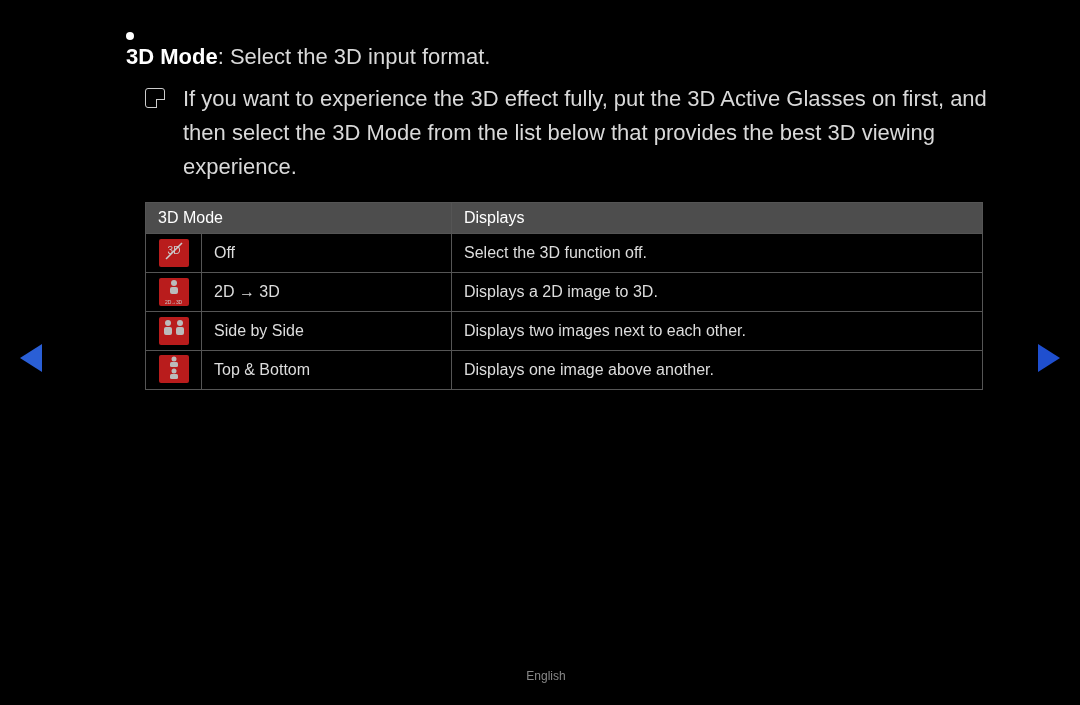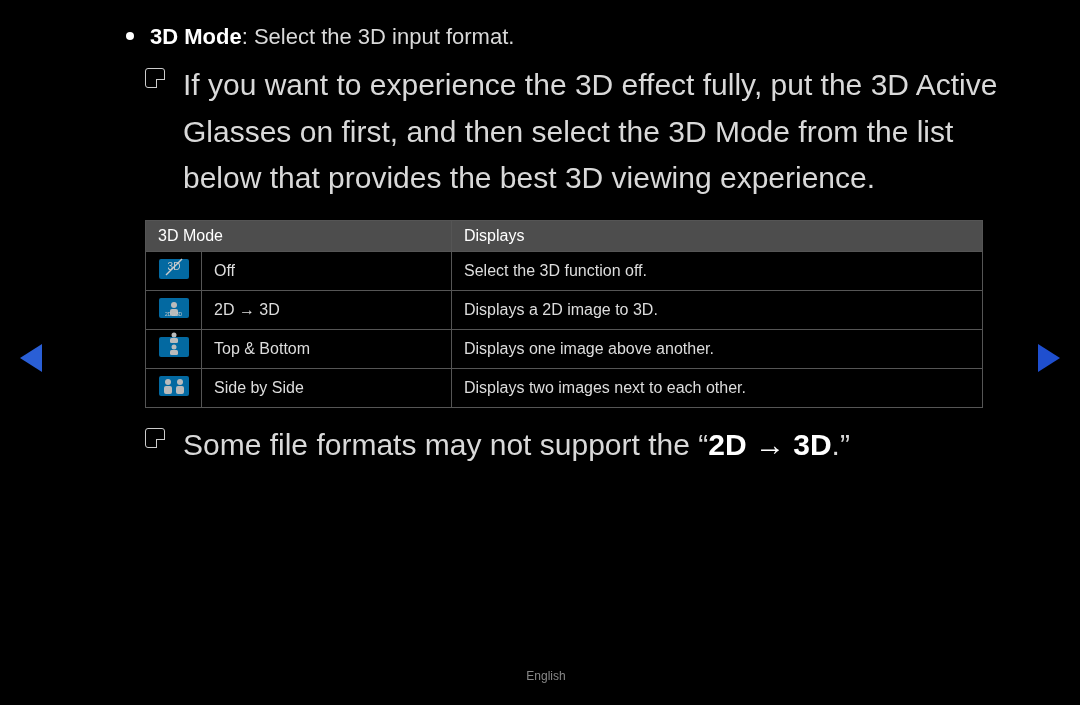--- a/index.html
+++ b/index.html
@@ -19,39 +19,40 @@
     top: 20px;
     width: 910px;
   }
   .bullet-line {
     display: flex;
     align-items: flex-start;
     font-size: 22px;
     line-height: 1.55;
     color: #d9d9d9;
     margin-left: 36px;
+    flex-direction: column;
   }
   .bullet-dot {
     width: 8px;
     height: 8px;
     background: #fff;
     border-radius: 50%;
     margin-top: 12px;
     margin-right: 16px;
     flex-shrink: 0;
   }
   .bullet-text { flex: 1; }
   .bullet-text .label {
     font-weight: 600;
     color: #fff;
   }
   .note-line {
     display: flex;
     align-items: flex-start;
-    font-size: 30px;
+    font-size: 22px;
     line-height: 1.55;
     color: #d9d9d9;
     margin-left: 55px;
     margin-top: 8px;
     justify-content: flex-end;
   }
   .note-icon {
     width: 20px;
     height: 20px;
     border: 1.5px solid #ccc;
@@ -95,25 +96,25 @@
   }
   table.modetable td {
     border: 1px solid #555;
     padding: 10px 12px;
     vertical-align: middle;
   }
   .icon-cell { width: 56px; padding: 4px 8px !important; text-align: center; }
   .mode-name-cell { width: 250px; }
   .mode-icon {
     width: 30px;
-    height: 20px;
-    background: #0369a1;
+    height: 28px;
+    background: #b91c1c;
     border-radius: 2px;
     display: inline-flex;
-    align-items: flex-end;
+    align-items: flex-start;
     justify-content: center;
     font-size: 10px;
     color: #bbb;
     position: relative;
   }
   .mode-icon svg { display: block; }
   .mode-icon .tiny-label {
     position: absolute;
     bottom: 1px;
     left: 0; right: 0;
@@ -207,56 +208,50 @@
               </svg>
               <span class="tiny-label">2D→3D</span>
             </span>
           </td>
           <td class="mode-name-cell">2D → 3D</td>
           <td>Displays a 2D image to 3D.</td>
         </tr>
         <tr>
           <td class="icon-cell">
             <span class="mode-icon">
+              <svg width="28" height="20">
+                <g fill="#bbb">
+                  <circle cx="8" cy="6" r="3"></circle>
+                  <rect x="4" y="10" width="8" height="8" rx="2"></rect>
+                  <circle cx="20" cy="6" r="3"></circle>
+                  <rect x="16" y="10" width="8" height="8" rx="2"></rect>
+                </g>
+              </svg>
+            </span>
+          </td>
+          <td class="mode-name-cell">Side by Side</td>
+          <td>Displays two images next to each other.</td>
+        </tr>
+        <tr>
+          <td class="icon-cell">
+            <span class="mode-icon">
               <svg width="20" height="26">
                 <g fill="#bbb">
                   <circle cx="10" cy="4" r="2.5"></circle>
                   <rect x="6" y="7" width="8" height="5" rx="1.5"></rect>
                   <circle cx="10" cy="16" r="2.5"></circle>
                   <rect x="6" y="19" width="8" height="5" rx="1.5"></rect>
                 </g>
               </svg>
             </span>
           </td>
           <td class="mode-name-cell">Top &amp; Bottom</td>
           <td>Displays one image above another.</td>
         </tr>
-        <tr>
-          <td class="icon-cell">
-            <span class="mode-icon">
-              <svg width="28" height="20">
-                <g fill="#bbb">
-                  <circle cx="8" cy="6" r="3"></circle>
-                  <rect x="4" y="10" width="8" height="8" rx="2"></rect>
-                  <circle cx="20" cy="6" r="3"></circle>
-                  <rect x="16" y="10" width="8" height="8" rx="2"></rect>
-                </g>
-              </svg>
-            </span>
-          </td>
-          <td class="mode-name-cell">Side by Side</td>
-          <td>Displays two images next to each other.</td>
-        </tr>
       </tbody>
     </table>
   </div>
 
-  <div class="note-line">
-    <span class="note-icon"></span>
-    <span class="note-text">
-      <span>Some file formats may not support the “</span><span class="bold-inline">2D → 3D</span><span>.”</span>
-    </span>
-  </div>
 
 
 </div>
 
 <div class="footer">English</div>
 
 </body></html>

